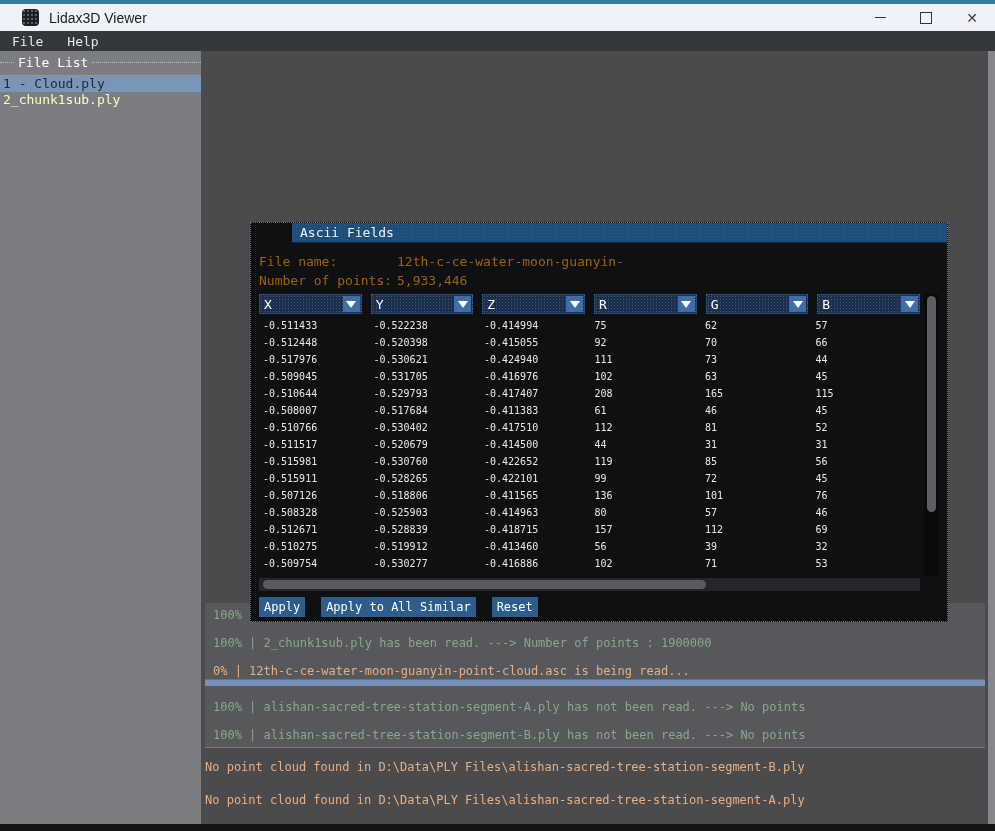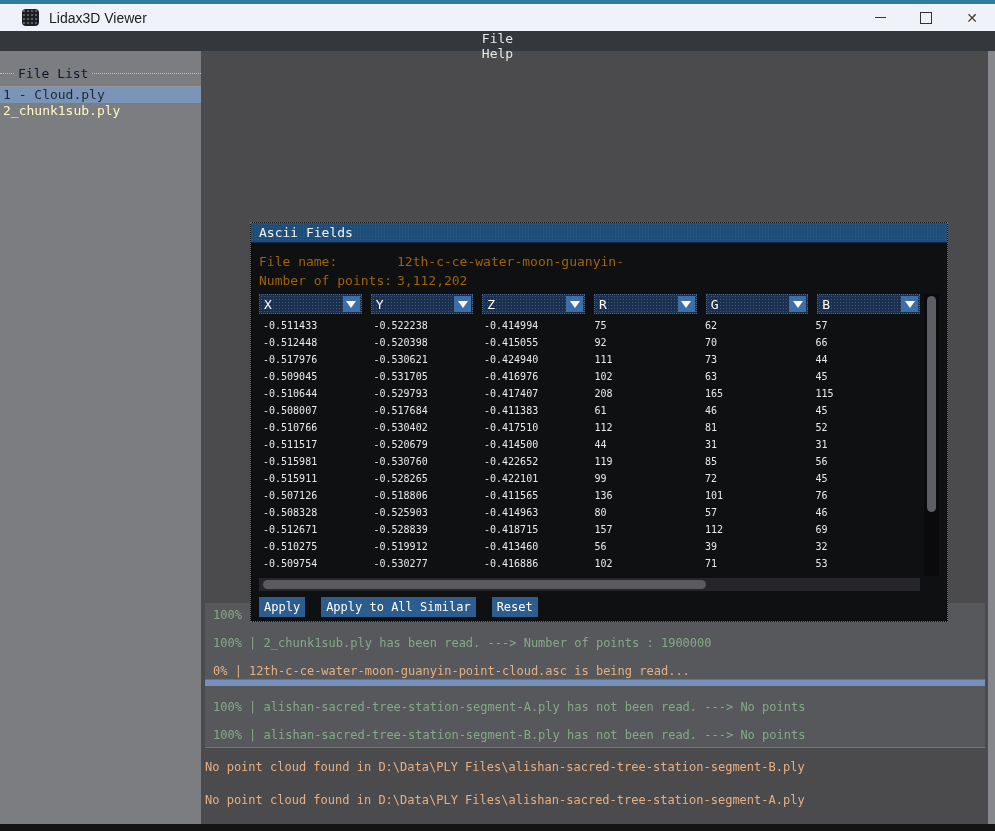--- a/index.html
+++ b/index.html
@@ -11,25 +11,25 @@
     font-family:"Liberation Sans",sans-serif;font-size:14px;color:#1b1b1b;}
   .app-icon{width:17px;height:17px;margin:0 10px 0 22px;border-radius:4px;background:#1c1e22;
     background-image:radial-gradient(#5a6066 1px,transparent 1px);background-size:4px 4px;}
   .win-btns{margin-left:auto;display:flex;height:100%;}
   .win-btn{width:46px;height:100%;display:flex;align-items:center;justify-content:center;color:#333;font-size:13px;cursor:default;}
   .glyph-min{width:11px;height:0;border-top:1px solid #333;}
   .glyph-max{width:10px;height:10px;border:1px solid #333;}
   .glyph-close{font-size:14px;color:#4a3a30;}
   
   .menubar{position:absolute;top:31px;left:0;right:0;height:20px;background:#34373c;display:flex;align-items:center;
-    color:#e8e8e8;font-size:13px;flex-direction:column;}
+    color:#e8e8e8;font-size:13px;}
   .menu-item{padding:0 12px;height:100%;display:flex;align-items:center;}
   
   .sidebar{position:absolute;top:51px;left:0;width:201px;bottom:7px;background:#7b7d81;}
-  .fl-header{display:flex;align-items:center;height:20px;margin-top:12px;color:#0f172a;font-size:13px;}
+  .fl-header{display:flex;align-items:center;height:20px;margin-top:1px;color:#ffffff;font-size:13px;}
   .fl-line{border-top:1px dotted #a9c3da;height:0;}
   .fl-line.left{width:14px;}
   .fl-line.right{flex:1;}
   .fl-title{padding:0 4px;}
   .file-list{margin-top:3px;border-top:1px solid #93969a;}
   .file-item{height:16px;line-height:16px;font-size:13px;color:#fef9c3;padding-left:3px;white-space:pre;}
   .file-item.selected{background:var(--selection,#7a95b8);color:#1f2935;}
   
   .right-strip{position:absolute;top:51px;right:0;width:7px;bottom:7px;background:#85878d;}
   .bottom-strip{position:absolute;left:0;right:0;bottom:0;height:7px;background:#141414;}
@@ -40,21 +40,21 @@
   .log-line.green{color:var(--loggreen,#84aa87);}
   .log-line.orange{color:var(--logorange,#e7af82);}
   .progressbar{position:absolute;left:0;right:0;height:6px;background:var(--progress,#7591bb);
     border-top:1px solid #5a76a0;}
   .outside-line{position:absolute;left:205px;font-size:12px;color:var(--logorange,#e7af82);white-space:pre;z-index:1;}
   
   .dialog{position:absolute;left:250px;top:222px;width:698px;height:400px;background:#0f1012;
     border:1px dotted #5d7186;box-sizing:border-box;z-index:5;}
   .dlg-titlebar{height:19px;line-height:19px;background:var(--dlgtitle,#1d4d78);
     background-image:radial-gradient(rgba(255,255,255,0.08) 1px,transparent 1px);background-size:3px 3px;
-    color:#f2f2f2;font-size:13px;padding-left:8px;border-bottom:1px solid #0b2a48;}
+    color:#f2f2f2;font-size:13px;padding-left:8px;border-bottom:1px solid #0b2a48;margin-left:41px;}
   .dlg-info{margin:9px 8px 0;}
   .info-row{display:flex;height:19px;line-height:19px;font-size:13px;color:#a16207;white-space:pre;}
   .info-label{width:138px;}
   .table-wrap{position:relative;margin:4px 8px 0;padding-right:19px;}
   .combo-row{display:flex;gap:9px;}
   .combo{flex:1;height:20px;box-sizing:border-box;display:flex;align-items:center;
     background:#1b2f4e;background-image:radial-gradient(rgba(130,160,210,0.35) 1px,transparent 1px);background-size:3px 3px;
     border:1px dotted #44608a;color:#fff;font-size:13px;padding-left:4px;}
   .combo-arrow{margin-left:auto;margin-right:1px;width:17px;height:16px;background:#3f6ea6;
     display:flex;align-items:center;justify-content:center;}
@@ -121,21 +121,21 @@
 
   <div class="dialog">
     <div class="dlg-titlebar">Ascii Fields</div>
     <div class="dlg-info">
       <div class="info-row">
         <span class="info-label">File name:</span>
         <span>12th-c-ce-water-moon-guanyin-</span>
       </div>
       <div class="info-row">
         <span class="info-label">Number of points:</span>
-        <span>3,112,202</span>
+        <span>5,933,446</span>
       </div>
     </div>
     <div class="table-wrap">
       <div class="combo-row">
           <div class="combo">
             <span>X</span>
             <div class="combo-arrow">
               <span></span>
             </div>
           </div>

